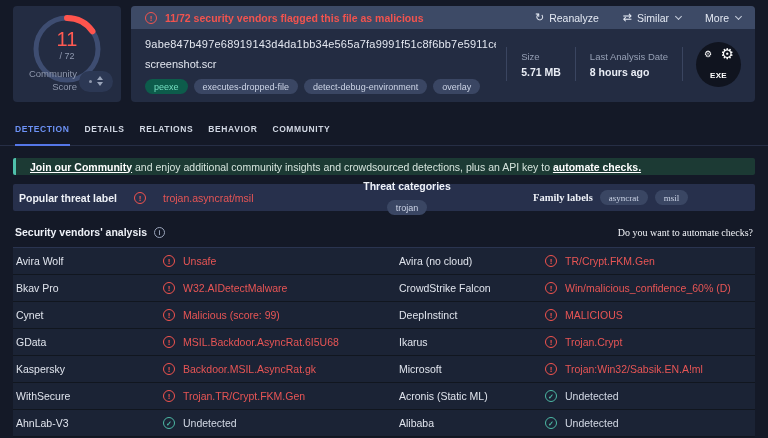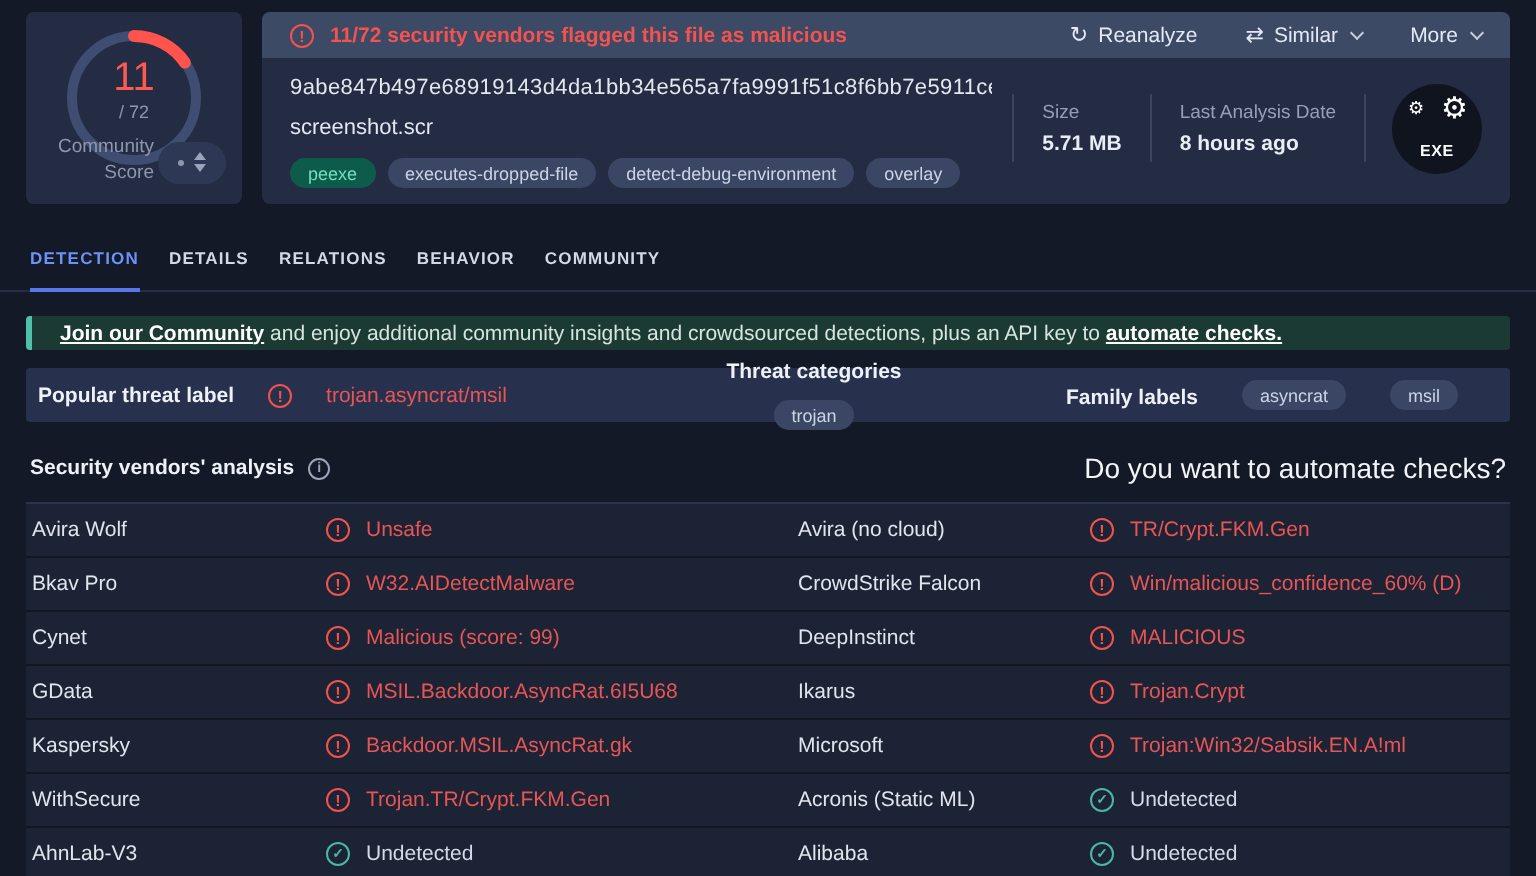--- a/index.html
+++ b/index.html
@@ -57,29 +57,29 @@
   .tab.active { color:#6d92f6; border-bottom:2.5px solid #5577e8; margin-bottom:-1px; }
 
   
   .banner { margin:12px 13px 0; background:#1c3a34; border-left:3px solid #4fc0ab; border-radius:2px; height:17px; display:flex; align-items:center; padding:0 14px; font-size:10.5px; color:#d6e4dd; }
   .banner b { color:#ffffff; text-decoration:underline; cursor:pointer; }
 
   
   .threat { margin:9px 13px 0; background:#27304c; border-radius:2px; height:27px; display:flex; align-items:center; padding:0 6px; font-size:10.5px; }
   .threat-group1 { display:flex; align-items:center; gap:17px; width:262px; }
   .threat-group2 { display:flex; align-items:center; gap:8px; width:252px;flex-direction:column; }
-  .threat-group3 { display:flex; align-items:flex-end; gap:22px; flex:1; }
+  .threat-group3 { display:flex; align-items:center; gap:7px; flex:1;font-family:Liberation Serif, serif; }
   .t-label { font-weight:700; color:#eef1f7; }
   .t-value { color:#e85555; cursor:pointer; }
 
   
   .sec-head { margin:8px 13px 0; display:flex; justify-content:space-between; align-items:center; padding:7px 2px 6px 2px; }
   .sec-title { font-size:10.5px; font-weight:700; color:#eef1f7; display:flex; align-items:center; gap:7px; }
   .info-icon { display:inline-block; width:11px; height:11px; border:1px solid #9aa4ba; border-radius:50%; color:#9aa4ba; font-size:7px; line-height:10px; text-align:center; font-style:normal; cursor:pointer; }
-  .sec-link { font-size:14px; color:#f2f4f8; cursor:pointer; }
+  .sec-link { font-size:10px; color:#f2f4f8; cursor:pointer;font-family:Liberation Serif, serif; }
 
   .vtable { margin:3px 13px 0; border-top:1px solid #2a3450; }
   .vrow { display:flex; align-items:center; height:27px; background:#1b2335; border-bottom:1px solid #11161f; }
   .cn1 { width:150px; padding-left:3px; font-size:10.5px; color:#e0e4ed; }
   .cr1 { width:236px; display:flex; align-items:center; gap:8px; }
   .cn2 { width:146px; font-size:10.5px; color:#e0e4ed; }
   .cr2 { flex:1; display:flex; align-items:center; gap:8px; }
   .res-mal { font-size:10.5px; color:#e85555; }
   .res-ok { font-size:10.5px; color:#d4dae6; }
   .okicon { display:inline-block; width:12px; height:12px; border:1px solid #4cb8a4; border-radius:50%; color:#4cb8a4; font-size:7px; line-height:11px; text-align:center; font-weight:700; flex:none; }

